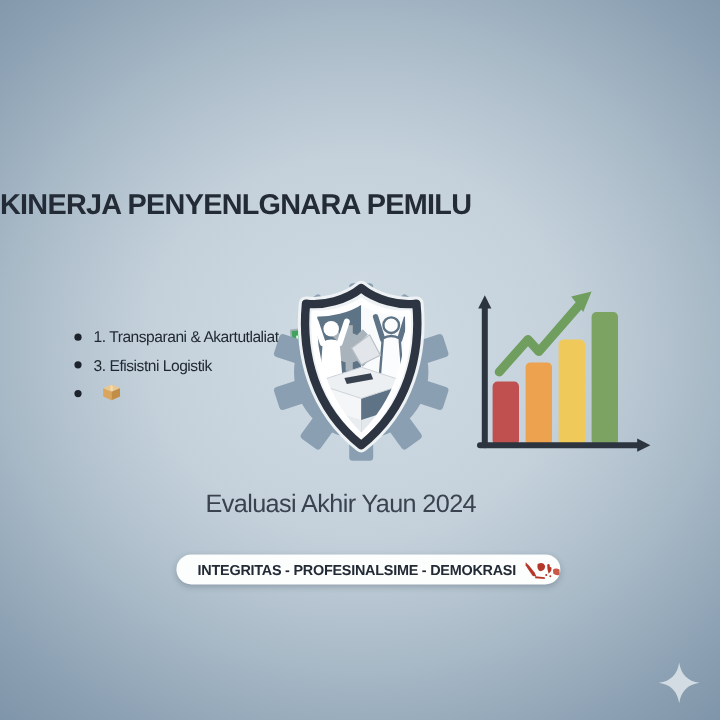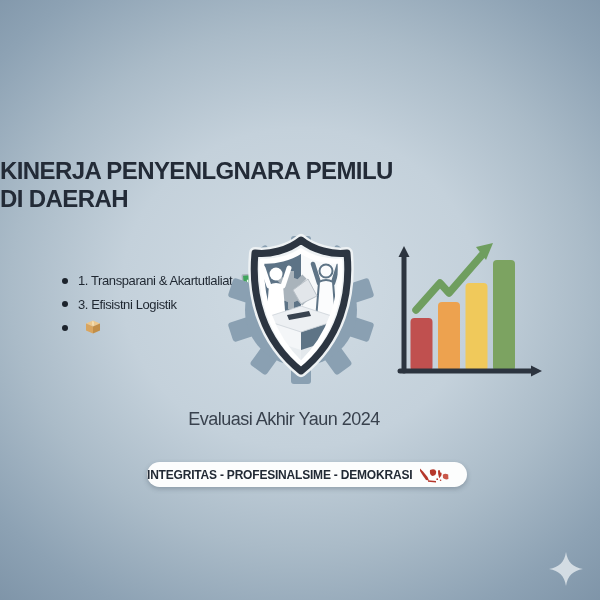--- a/index.html
+++ b/index.html
@@ -18,40 +18,39 @@
     position:absolute;top:269px;left:62px;margin:0;padding:0;list-style:none;
   }
   .list li{display:flex;align-items:center;height:23.5px;}
   .bullet{width:6px;height:6px;border-radius:50%;background:#1c232c;margin-right:10px;flex:0 0 auto;}
   .li-label{font-size:13px;letter-spacing:-0.4px;color:#1f2731;white-space:nowrap;}
   .li-icon{margin-left:6px;display:inline-flex;width:18px;height:18px;}
   .emblem{position:absolute;left:221px;top:230px;width:160px;height:160px;}
   .chart{position:absolute;left:392px;top:240px;width:156px;height:140px;}
   .subtitle{
     position:absolute;top:409px;left:0;width:568px;text-align:center;
-    font-size:18px;letter-spacing:-0.5px;color:#39424e;
+    font-size:21px;letter-spacing:-0.5px;color:#39424e;
   }
   .banner{
     position:absolute;left:147px;top:462px;width:320px;height:25px;
     background:#fcfdfd;border-radius:13px;
     box-shadow:0 2px 5px rgba(40,55,70,.28);
-    display:flex;align-items:center;justify-content:flex-start;gap:7px;
+    display:flex;align-items:center;justify-content:flex-end;gap:7px;
   }
   .banner-text{font-weight:bold;font-size:12px;letter-spacing:-0.2px;color:#222a35;white-space:nowrap;}
   .banner-icon{display:inline-flex;width:30px;height:16px;}
   .sparkle{position:absolute;left:548px;top:551px;width:36px;height:36px;}
 </style>
 </head>
 <body>
 
 <div class="canvas">
 
   <div class="title">
     <div>KINERJA PENYENLGNARA PEMILU</div>
-    <div>DI DAERAH</div>
   </div>
 
   <ul class="list">
     <li>
       <span class="bullet"></span>
       <span class="li-label">1. Transparani &amp; Akartutlaliat</span>
       <span class="li-icon">
         <svg viewBox="0 0 18 18" width="18" height="18">
           <g transform="rotate(-5 9 9)">
             <rect x="4" y="2" width="11" height="14" rx="1.5" fill="#a7b1b9"></rect>

